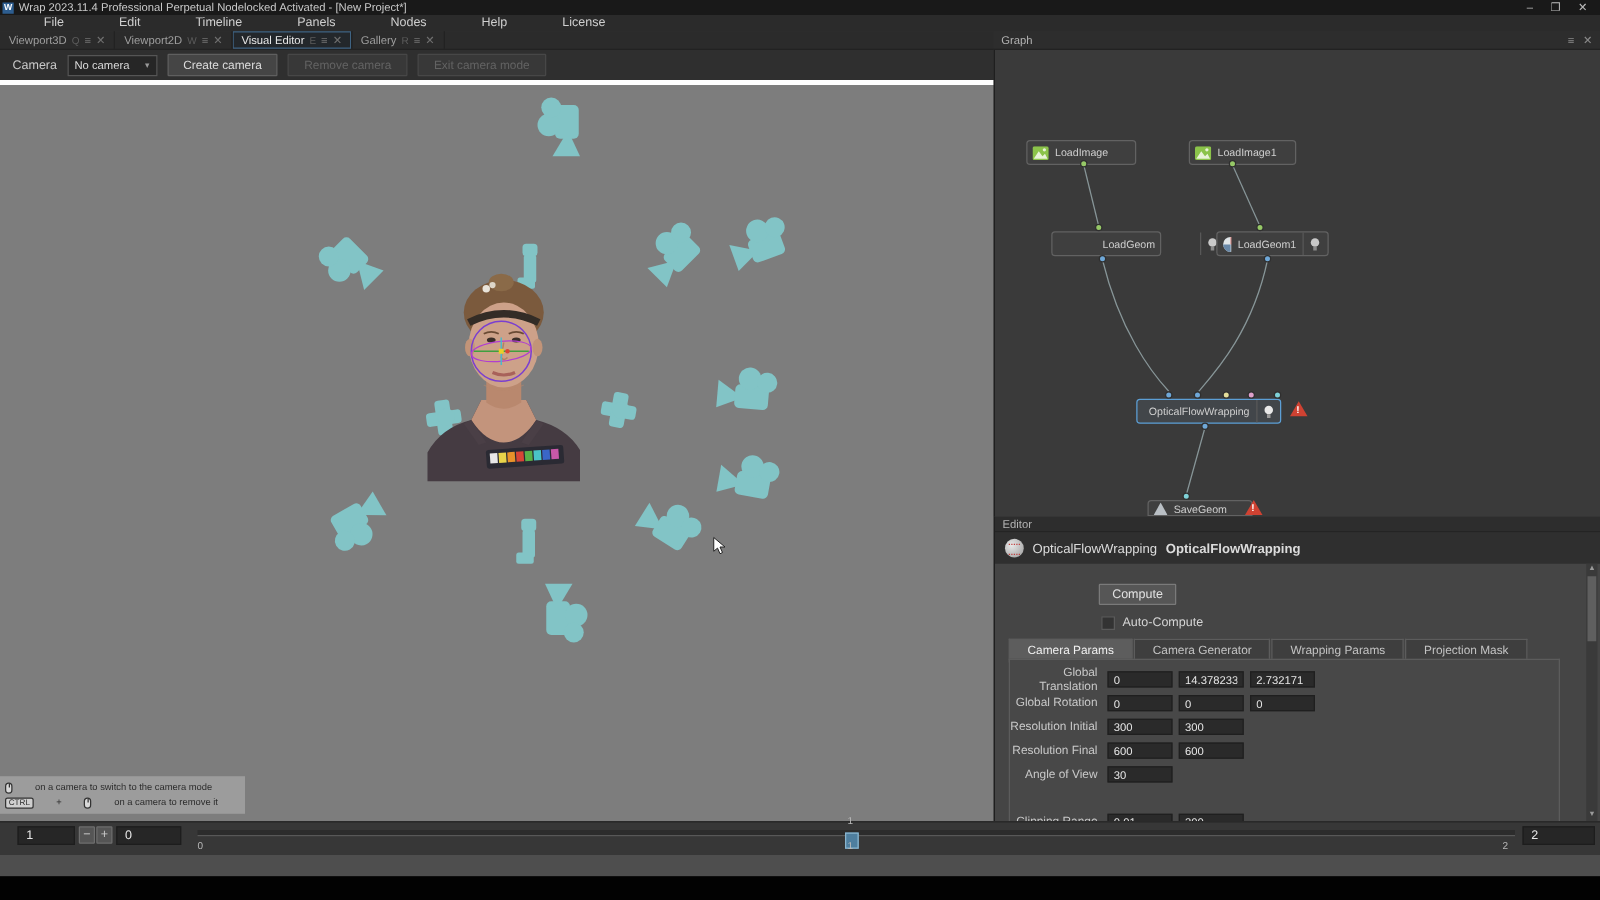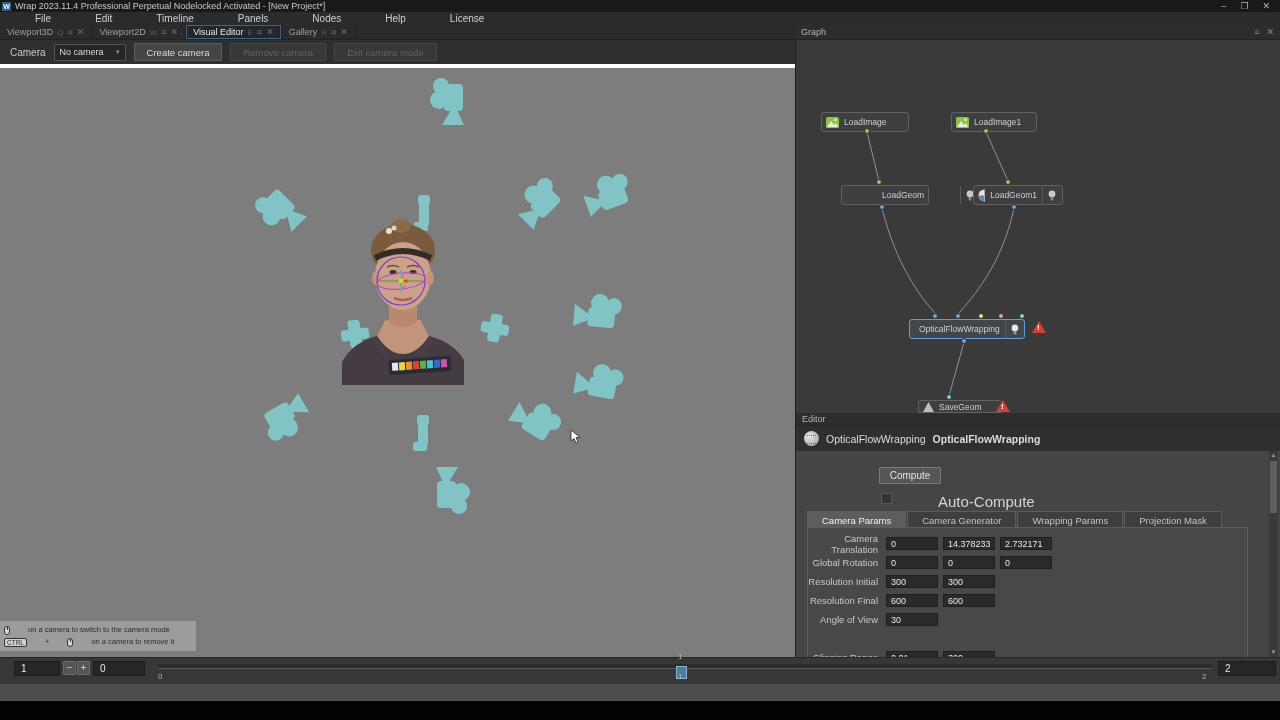--- a/index.html
+++ b/index.html
@@ -75,21 +75,21 @@
   #editor-nodebar { position:absolute; left:0; top:13px; width:485px; height:25px; background:#2f2f2f;
     display:flex; align-items:center; gap:7px; padding:0 8px; color:#dcdcdc; font-size:10.5px; }
   #editor-nodebar .node-ico { width:15px; height:15px; border-radius:50%;
     background:radial-gradient(circle at 35% 35%, #e8e8e8, #9a9a9a); position:relative; overflow:hidden; }
   #editor-nodebar .node-ico::after{ content:""; position:absolute; left:3px; top:4px; width:9px; height:7px;
     border-top:1.5px dotted #c04040; border-bottom:1.5px dotted #c04040; }
   #editor-content { position:absolute; left:0; top:38px; width:485px; height:206px; }
   .ed-btn { position:absolute; background:#565656; border:1px solid #7a7a7a; color:#e2e2e2; font-size:10px;
     border-radius:1px; }
   .checkbox { position:absolute; width:11px; height:11px; background:#333; border:1px solid #5a5a5a; }
-  .check-label { position:absolute; color:#d5d5d5; font-size:15px;margin-left:40px; }
+  .check-label { position:absolute; color:#d5d5d5; font-size:10px; }
   .ed-tabs { position:absolute; left:11px; top:60px; display:flex; font-size:9.5px; }
   .ed-tab { padding:3px 14px 4px; background:#3e3e3e; border:1px solid #5c5c5c; border-bottom:none;
     color:#c3c3c3; margin-right:1px; }
   .ed-tab.active { background:#5d5d5d; color:#f0f0f0; }
   #param-box { position:absolute; left:11px; top:76px; width:441px; height:130px; border:1px solid #5c5c5c;
     border-bottom:none; background:#484848; }
   .prow { position:absolute; left:0; width:100%; height:19px; display:flex; align-items:center; }
   .plabel { width:78px; text-align:right; color:#c9c9c9; font-size:9.5px; padding-right:8px; flex:none; }
   .pinput { width:52px; height:13px; background:#2a2a2a; border:1px solid #1f1f1f; color:#e6e6e6;
     font-size:9px; font-family:"Liberation Sans",sans-serif; padding:0 4px; margin-right:5px; flex:none; }
@@ -427,21 +427,21 @@
 
       <div class="ed-tabs">
         <span class="ed-tab active">Camera Params</span>
         <span class="ed-tab">Camera Generator</span>
         <span class="ed-tab">Wrapping Params</span>
         <span class="ed-tab">Projection Mask</span>
       </div>
 
       <div id="param-box">
         <div class="prow" style="top:6px;">
-          <span class="plabel">Camera Translation</span>
+          <span class="plabel">Global Translation</span>
           <input class="pinput" value="0" style="">
           <input class="pinput" value="14.378233" style="">
           <input class="pinput" value="2.732171" style="">
         </div>
         <div class="prow" style="top:25px;">
           <span class="plabel">Global Rotation</span>
           <input class="pinput" value="0" style="">
           <input class="pinput" value="0" style="">
           <input class="pinput" value="0" style="">
         </div>

